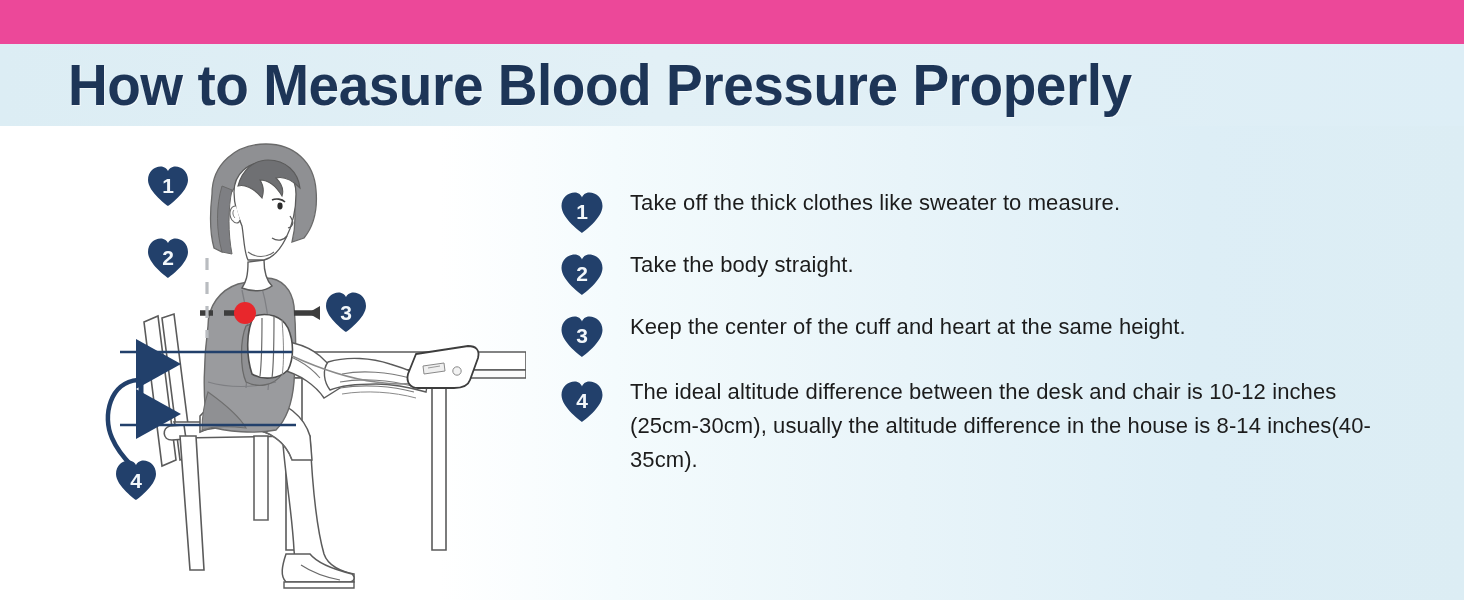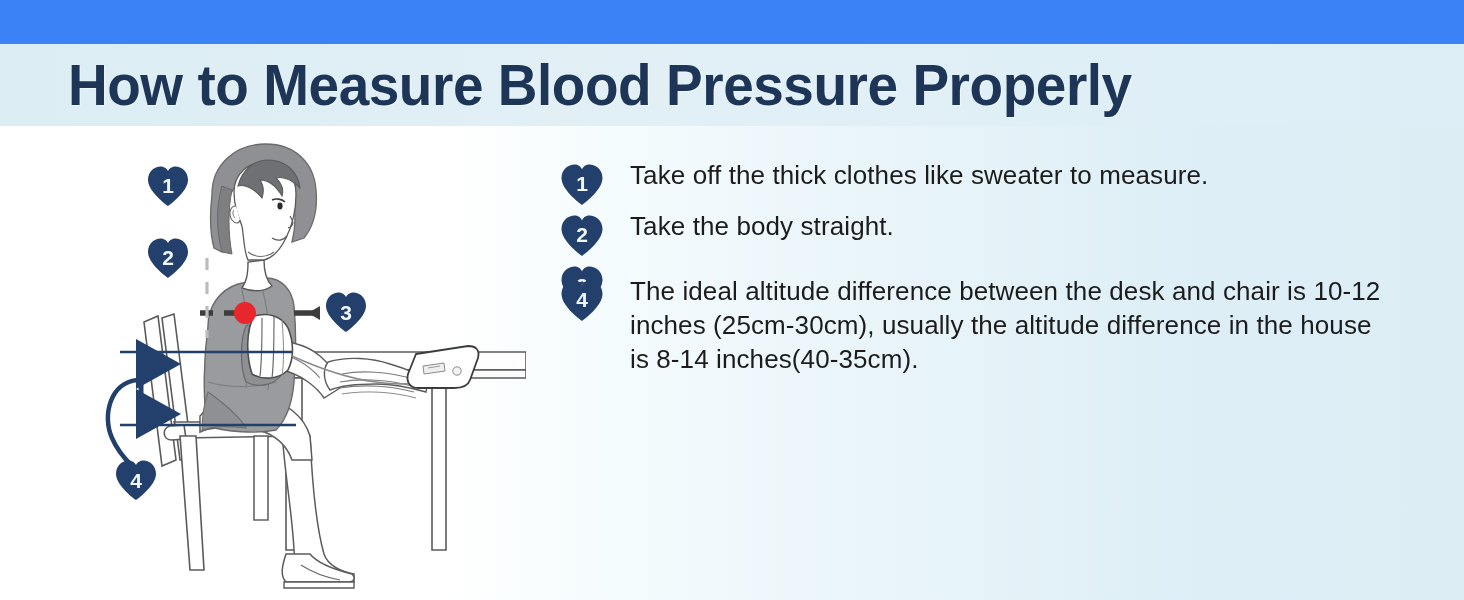--- a/index.html
+++ b/index.html
@@ -8,21 +8,21 @@
     background: #ffffff;
   }
   body {
     font-family: "Liberation Sans", sans-serif;
   }
   #page {
     position: relative;
     width: 1464px;
     height: 600px;
     overflow: hidden;
-    background: #3b82f6;
+    background: #ec4899;
   }
 
   
   #header-band {
     position: absolute;
     left: 0;
     top: 44px;
     width: 1464px;
     height: 82px;
     background: linear-gradient(to right, #dcedf4 0%, #e2f0f6 45%, #ddeef6 100%);
@@ -93,25 +93,26 @@
     width: 44px;
     height: 40px;
     line-height: 40px;
     text-align: center;
     font-size: 21px;
     font-weight: bold;
     color: #f2f7fb;
     letter-spacing: 0px;
   }
   .step-main {
-    font-size: 26px;
+    font-size: 22px;
     line-height: 34px;
     color: #1c1c1c;
     font-weight: 300;
     letter-spacing: 0.1px;
+    margin-top: 28px;
   }
   .step-note {
     font-size: 21.5px;
     line-height: 31px;
     color: #1c1c1c;
     font-weight: 300;
     margin-top: 1px;
   }
   .step-4 { margin-top: 31px; }
 </style>
@@ -310,20 +311,21 @@
       <div class="step-main">Take the body straight.</div>
     </div>
 
     <div class="step">
       <div class="step-heart">
         <svg width="44" height="42" viewBox="0 0 44 42" xmlns="http://www.w3.org/2000/svg">
           <path d="M22 41 C22 41 1.5 26.5 1.5 14 C1.5 5.5 8.3 0.5 14.6 0.5 C18.8 0.5 21.2 3.2 22 5.4 C22.8 3.2 25.2 0.5 29.4 0.5 C35.7 0.5 42.5 5.5 42.5 14 C42.5 26.5 22 41 22 41 Z" fill="#22406b"></path>
         </svg>
         <div class="heart-num">3</div>
       </div>
+      <div class="step-main">Keep the center of the cuff and heart at the same height.</div>
     </div>
 
     <div class="step step-4">
       <div class="step-heart">
         <svg width="44" height="42" viewBox="0 0 44 42" xmlns="http://www.w3.org/2000/svg">
           <path d="M22 41 C22 41 1.5 26.5 1.5 14 C1.5 5.5 8.3 0.5 14.6 0.5 C18.8 0.5 21.2 3.2 22 5.4 C22.8 3.2 25.2 0.5 29.4 0.5 C35.7 0.5 42.5 5.5 42.5 14 C42.5 26.5 22 41 22 41 Z" fill="#22406b"></path>
         </svg>
         <div class="heart-num">4</div>
       </div>
       <div class="step-main">The ideal altitude difference between the desk and chair is 10-12 inches (25cm-30cm), usually the altitude difference in the house is 8-14 inches(40-35cm).</div>

